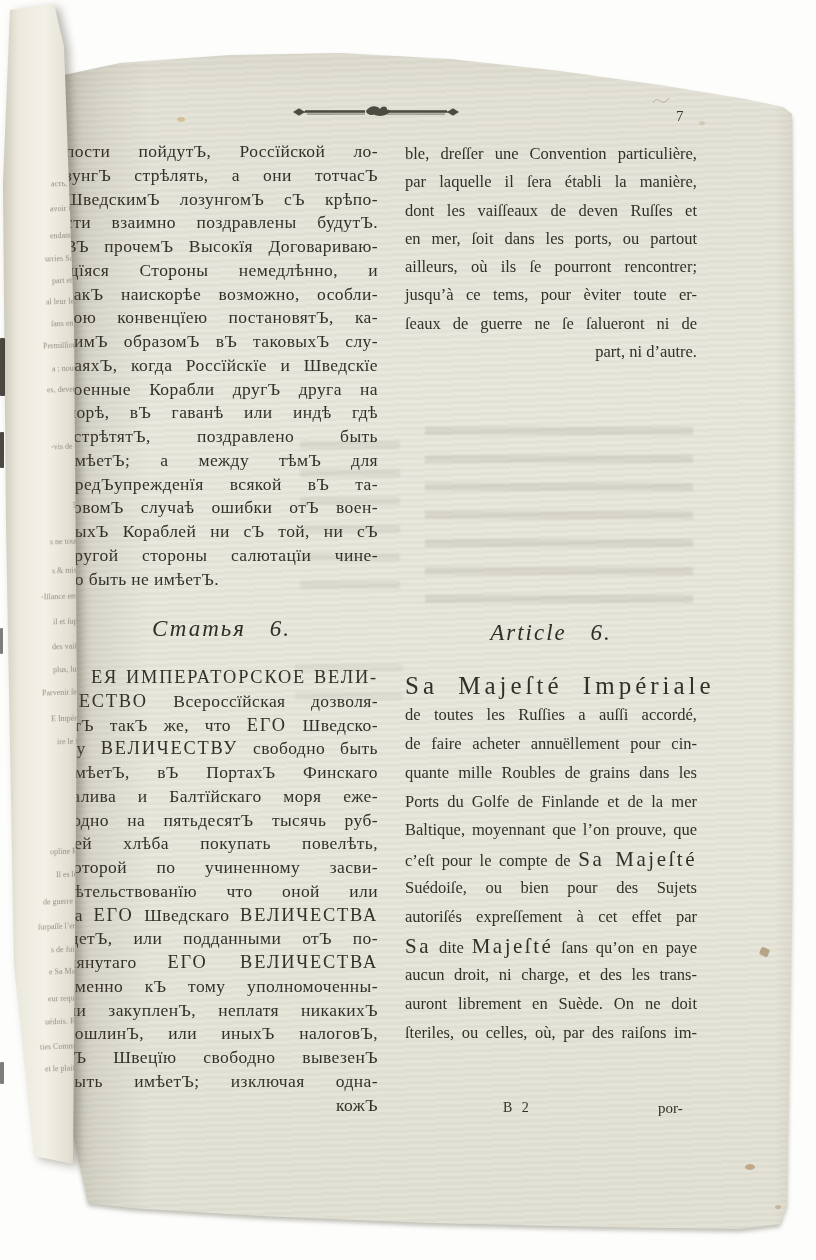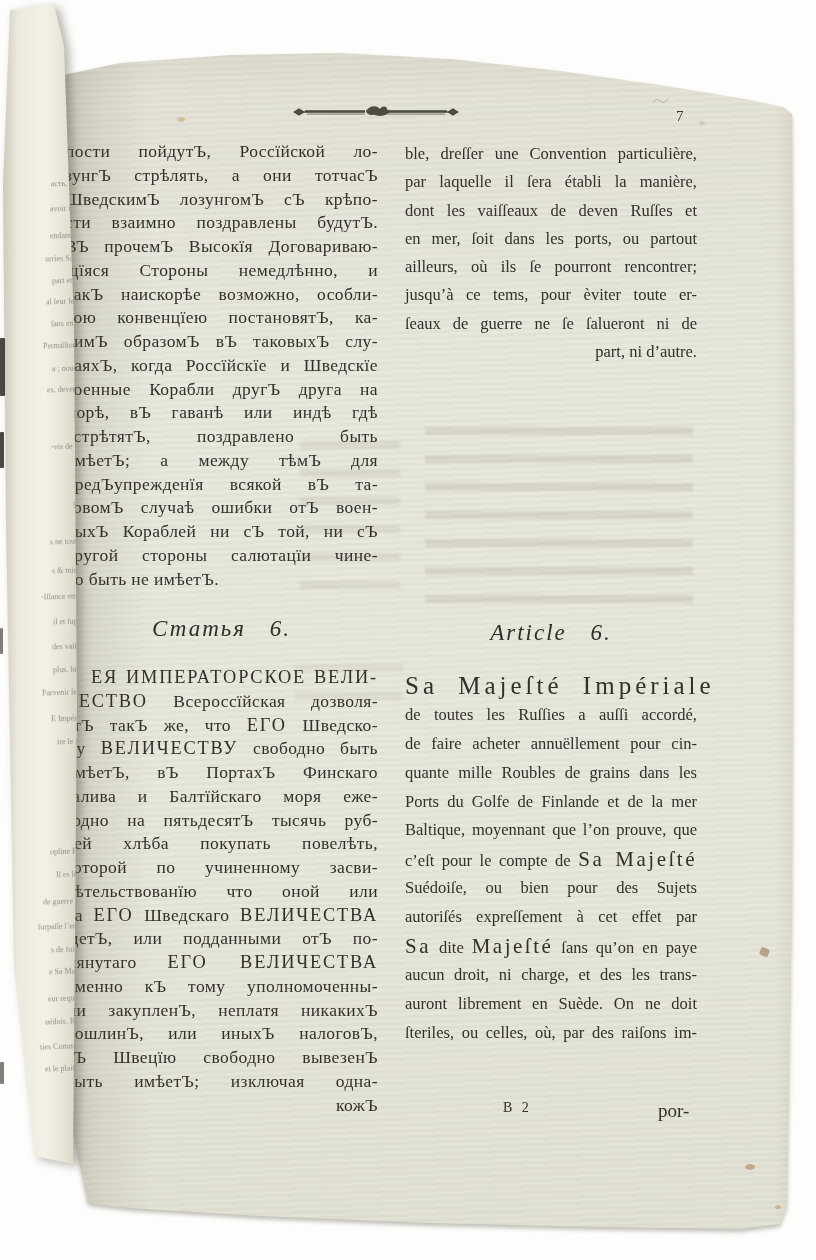--- a/index.html
+++ b/index.html
@@ -49,21 +49,21 @@
   .seg-b{font-size:21px;letter-spacing:2.5px;}
   .seg-B{font-size:25px;letter-spacing:4px;word-spacing:10px;}
 
   .heading{position:absolute;text-align:center;font-style:italic;font-size:23px;
            letter-spacing:2px;word-spacing:16px;color:#312e28;}
   #left-heading{left:65px;top:616px;width:313px;}
   #right-heading{left:405px;top:620px;width:292px;}
 
   #page-number{position:absolute;left:676px;top:108px;font-size:15px;color:#3a372f;}
   #signature{position:absolute;left:455px;top:1100px;font-size:14px;word-spacing:6px;margin-left:48px;}
-  #catchword{position:absolute;left:658px;top:1100px;font-size:19px;}
+  #catchword{position:absolute;left:658px;top:1100px;font-size:15px;}
 
   
   #ornament{position:absolute;left:292px;top:101px;opacity:0.88;}
 
   
   .ghost{position:absolute;pointer-events:none;filter:blur(1px);
     background:repeating-linear-gradient(180deg, rgba(0,0,0,0) 0 9px, rgba(122,118,98,0.14) 9px 17px, rgba(0,0,0,0) 17px 28px);}
   #ghost-a{left:425px;top:418px;width:268px;height:185px;}
   #ghost-b{left:300px;top:432px;width:100px;height:175px;opacity:.8;}
   #ghost-c{left:295px;top:655px;width:108px;height:60px;opacity:.6;}

